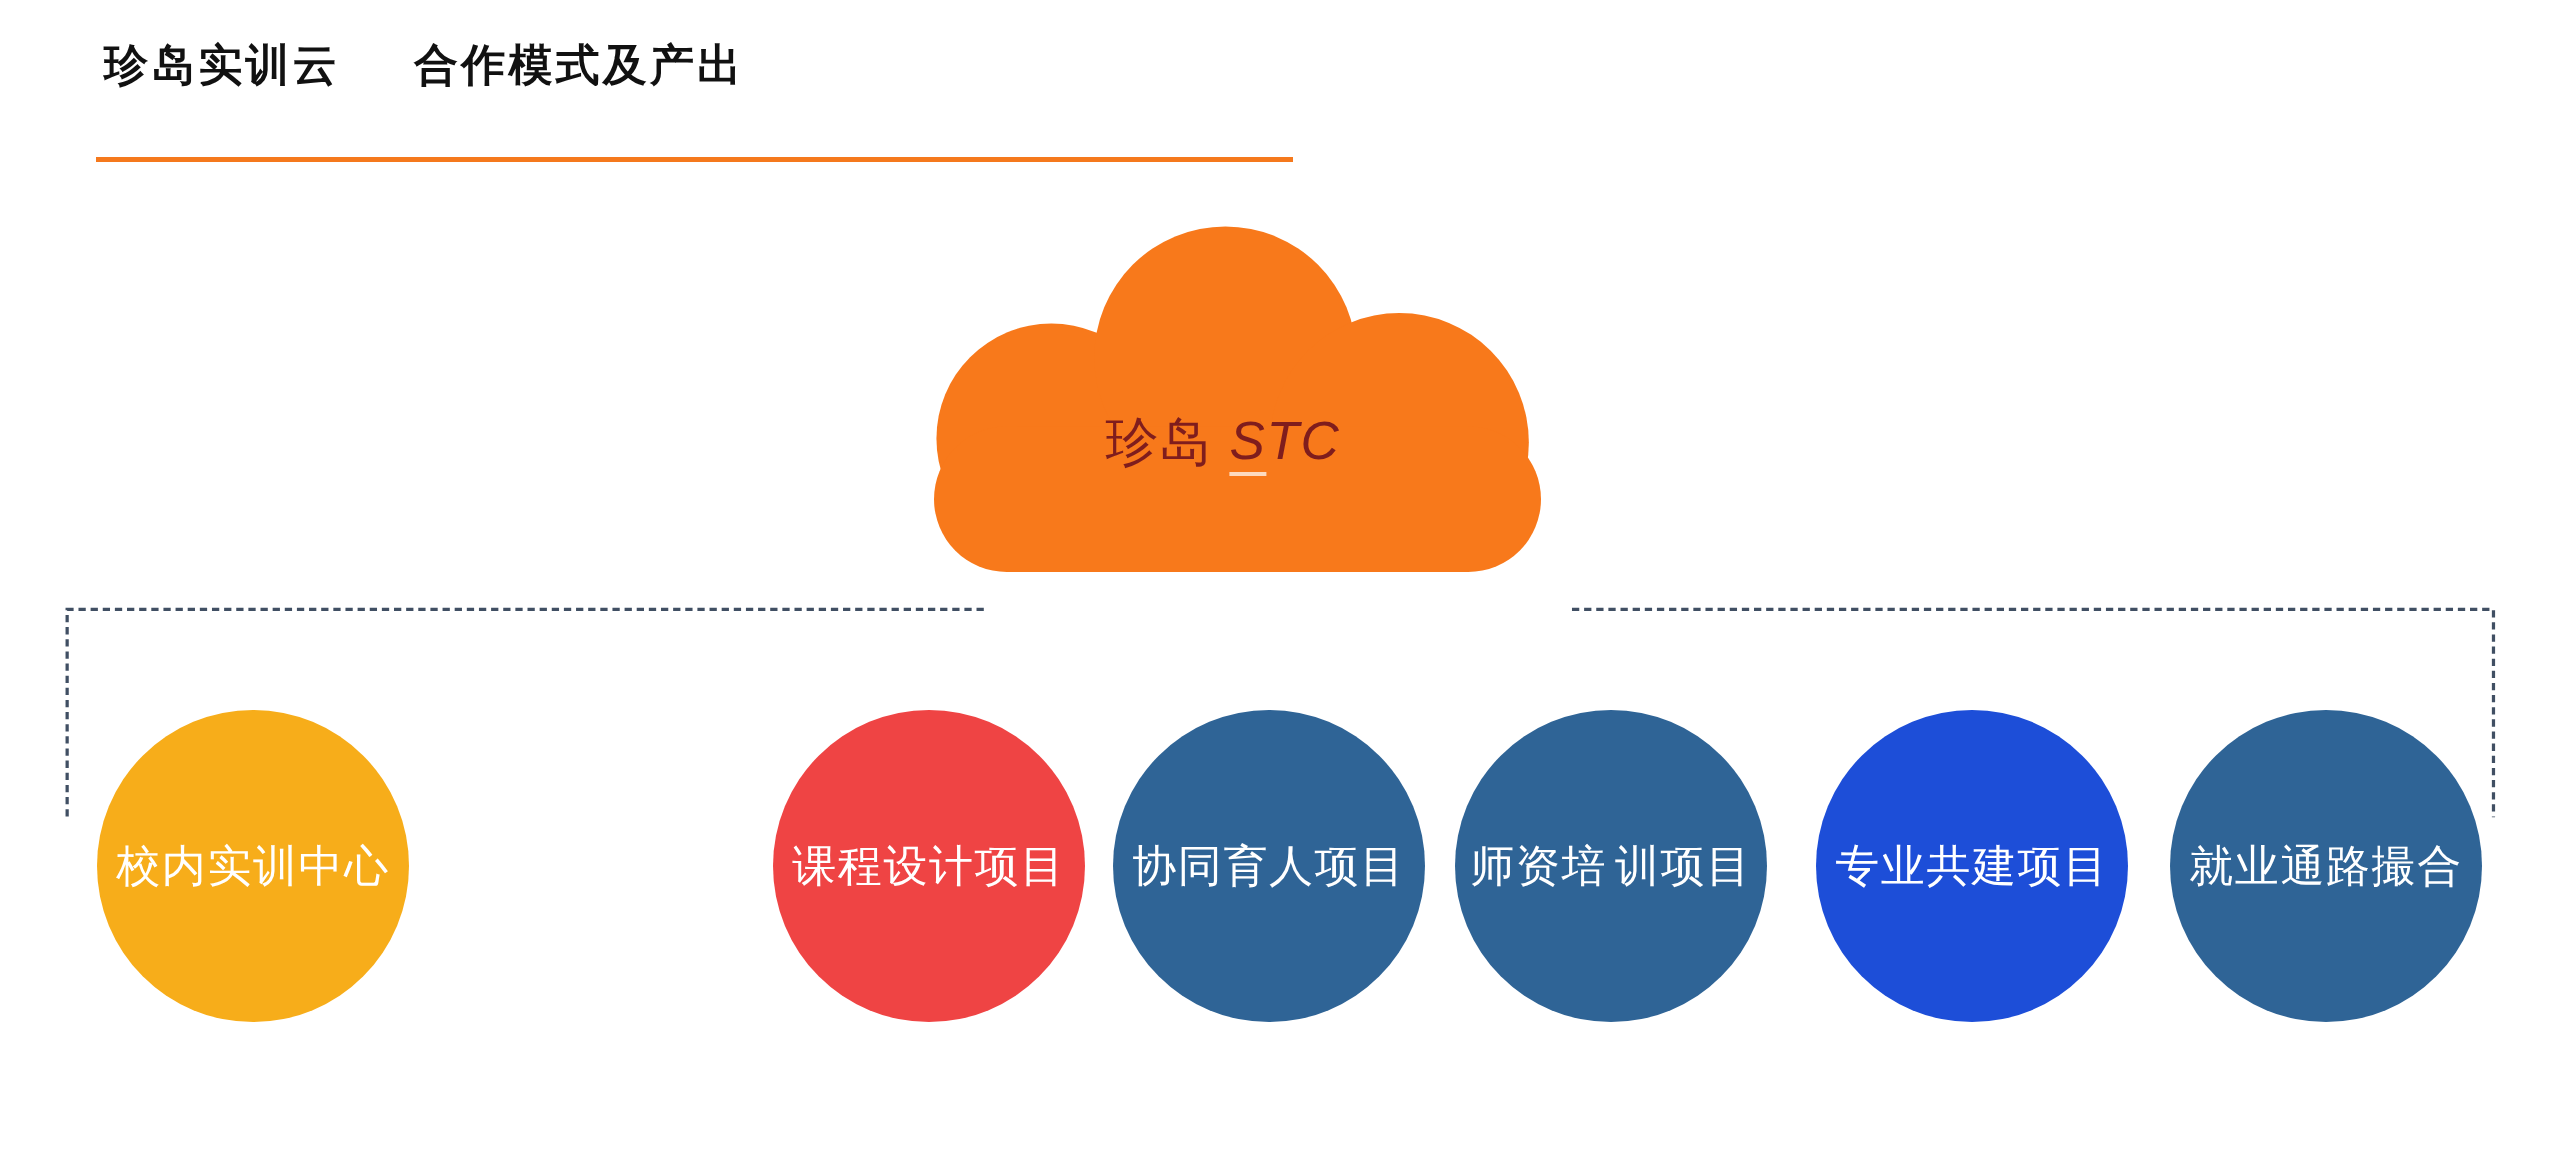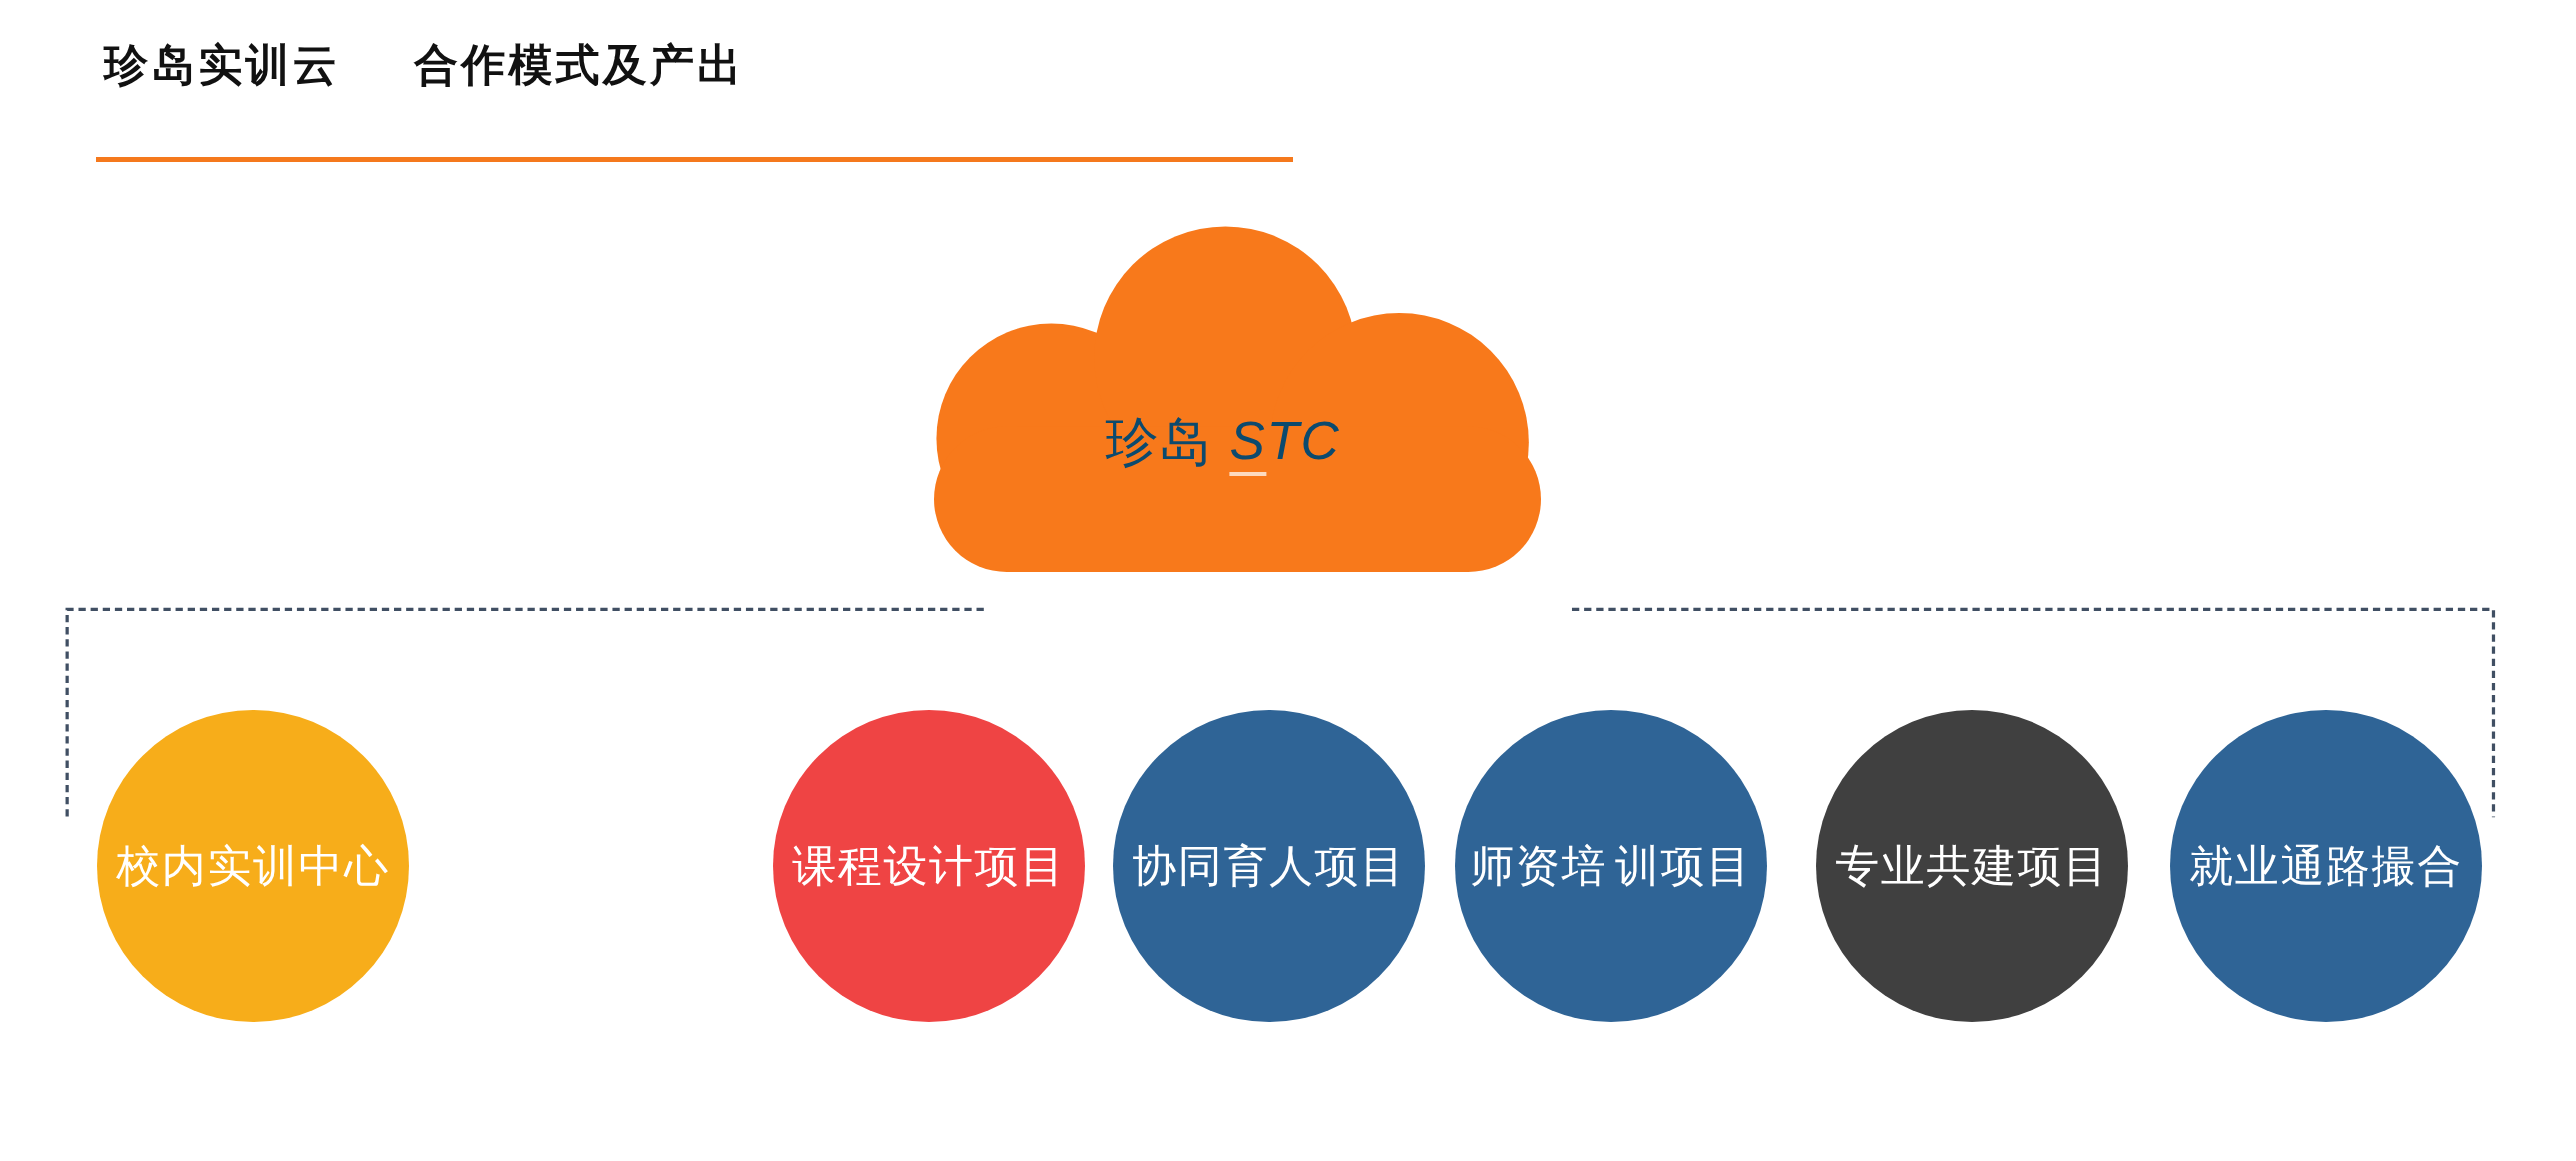--- a/index.html
+++ b/index.html
@@ -15,21 +15,21 @@
   
   .connectors{position:absolute;left:0;top:0;width:2576px;height:1162px;}
   .connectors polyline{fill:none;stroke:#404F63;stroke-width:4;stroke-dasharray:9 6;}
 
   
   .cloud-wrap{position:absolute;left:934px;top:224px;width:607px;height:348px;}
   .cloud-svg{position:absolute;left:0;top:0;width:607px;height:348px;}
   .cloud-label{position:absolute;left:0;top:0;width:100%;height:100%;
                display:flex;align-items:center;justify-content:center;
                transform:translate(-14.6px,45px);
-               color:#0c4a6e;font-size:53px;white-space:nowrap;}
+               color:#7f1d1d;font-size:53px;white-space:nowrap;}
   .cloud-label .en{margin-left:18px;letter-spacing:1.6px;font-style:italic;}
   .cloud-label .s-underline{display:inline-block;border-bottom:4.9px solid rgba(255,255,255,0.72);
                padding-bottom:2.4px;line-height:1.05;}
 
   
   .circle{position:absolute;top:710px;width:312px;height:312px;border-radius:50%;
           display:flex;flex-direction:row;align-items:center;justify-content:center;
           color:#ffffff;font-size:44px;line-height:58px;text-align:center;letter-spacing:1.6px;}
   .circle.blue{background:#2F6496;}
   .circle.yellow{background:#F7AD1A;}
@@ -75,21 +75,21 @@
     <span>计项目</span>
   </div>
   <div class="circle blue c4" style="background: rgb(47, 100, 150);">
     <span>协同育</span>
     <span>人项目</span>
   </div>
   <div class="circle blue c5" style="background: rgb(47, 100, 150); gap: 8px;">
     <span>师资培</span>
     <span>训项目</span>
   </div>
-  <div class="circle blue c6" style="background: #404040;">
+  <div class="circle blue c6" style="background: #1d4ed8;">
     <span>专业共</span>
     <span>建项目</span>
   </div>
   <div class="circle blue c7" style="background: rgb(47, 100, 150);">
     <span>就业通</span>
     <span>路撮合</span>
   </div>
 
 </div>
 

